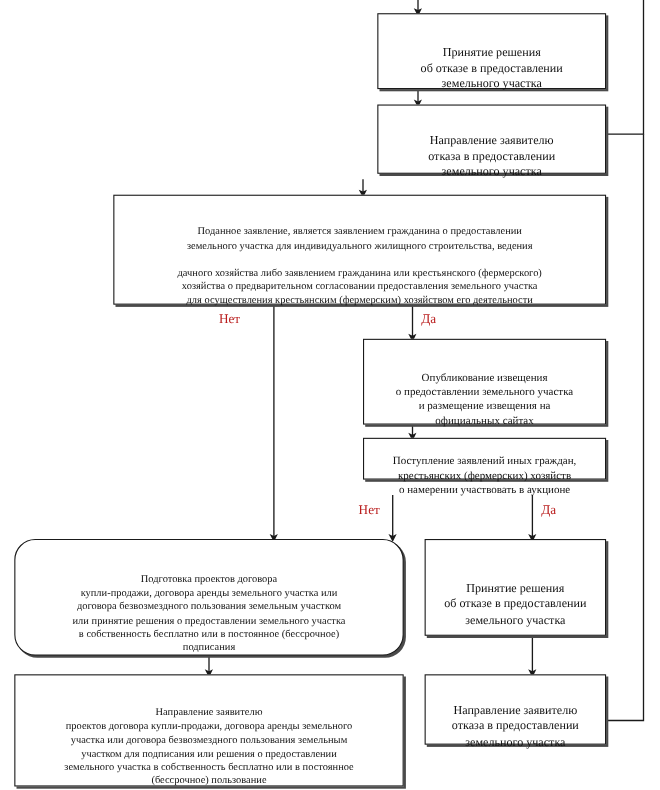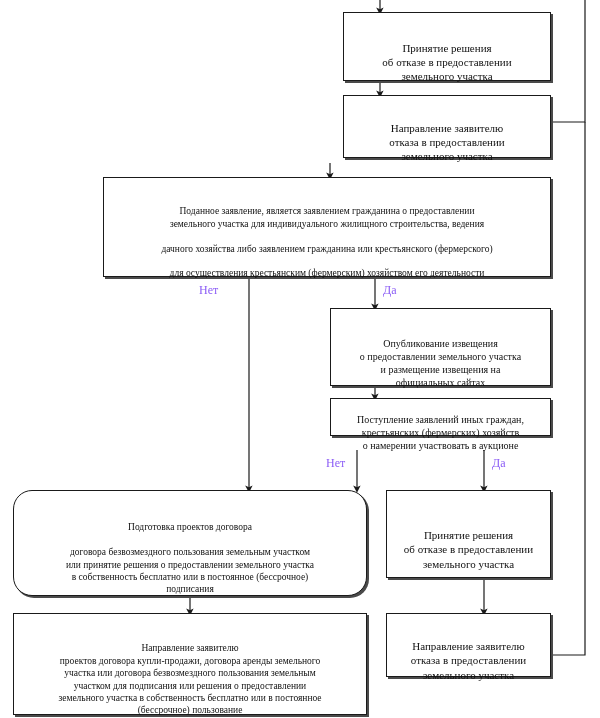--- a/index.html
+++ b/index.html
@@ -18,21 +18,21 @@
     box-shadow:2px 2px 0 0 #4a4a4a;
     display:flex;align-items:center;justify-content:center;
     text-align:center;
     line-height:1.30;
     padding:3px 6px;
   }
   .node .txt{display:block;width:100%;margin-top:31px;}
   .lbl{
     position:absolute;
     font-size:12px;
-    color:#8b5cf6;
+    color:#b91c1c;
     white-space:nowrap;
     background:transparent;
   }
   .fs11{font-size:11px;}
   .fs10{font-size:10px;}
   .fs95{font-size:9.5px;}
 </style>
 </head>
 <body>
 
@@ -85,21 +85,21 @@
       <span>земельного участка</span>
     </span>
   </div>
 
   <div class="node fs95" style="left:103px;top:177px;width:448px;height:100px;">
     <span class="txt">
       <span>Поданное заявление, является заявлением  гражданина о предоставлении</span><br>
       <span>земельного участка для индивидуального жилищного строительства, ведения</span><br>
       <br>
       <span>дачного хозяйства либо заявлением гражданина или крестьянского (фермерского)</span><br>
-      <br>
+      <span>хозяйства о предварительном согласовании предоставления земельного участка</span><br>
       <span>для осуществления крестьянским (фермерским) хозяйством его деятельности</span>
     </span>
   </div>
 
   <div class="node fs10" style="left:330px;top:308px;width:221px;height:78px;">
     <span class="txt">
       <span>Опубликование извещения</span><br>
       <span>о предоставлении земельного участка</span><br>
       <span>и размещение извещения на</span><br>
       <span>официальных сайтах</span>
@@ -110,21 +110,21 @@
     <span class="txt">
       <span>Поступление заявлений иных граждан,</span><br>
       <span>крестьянских (фермерских) хозяйств</span><br>
       <span>о намерении участвовать в аукционе</span>
     </span>
   </div>
 
   <div class="node fs95" style="left:13px;top:490px;width:354px;height:106px;border-radius:19px;">
     <span class="txt">
       <span>Подготовка проектов договора</span><br>
-      <br>
+      <span>купли-продажи, договора аренды земельного участка или</span><br>
       <span>договора безвозмездного пользования земельным участком</span><br>
       <span>или принятие решения о предоставлении земельного участка</span><br>
       <span>в собственность бесплатно или в постоянное (бессрочное)</span><br>
       <span>подписания</span>
     </span>
   </div>
 
   <div class="node fs11" style="left:386px;top:490px;width:165px;height:88px;">
     <span class="txt">
       <span>Принятие решения</span><br>

